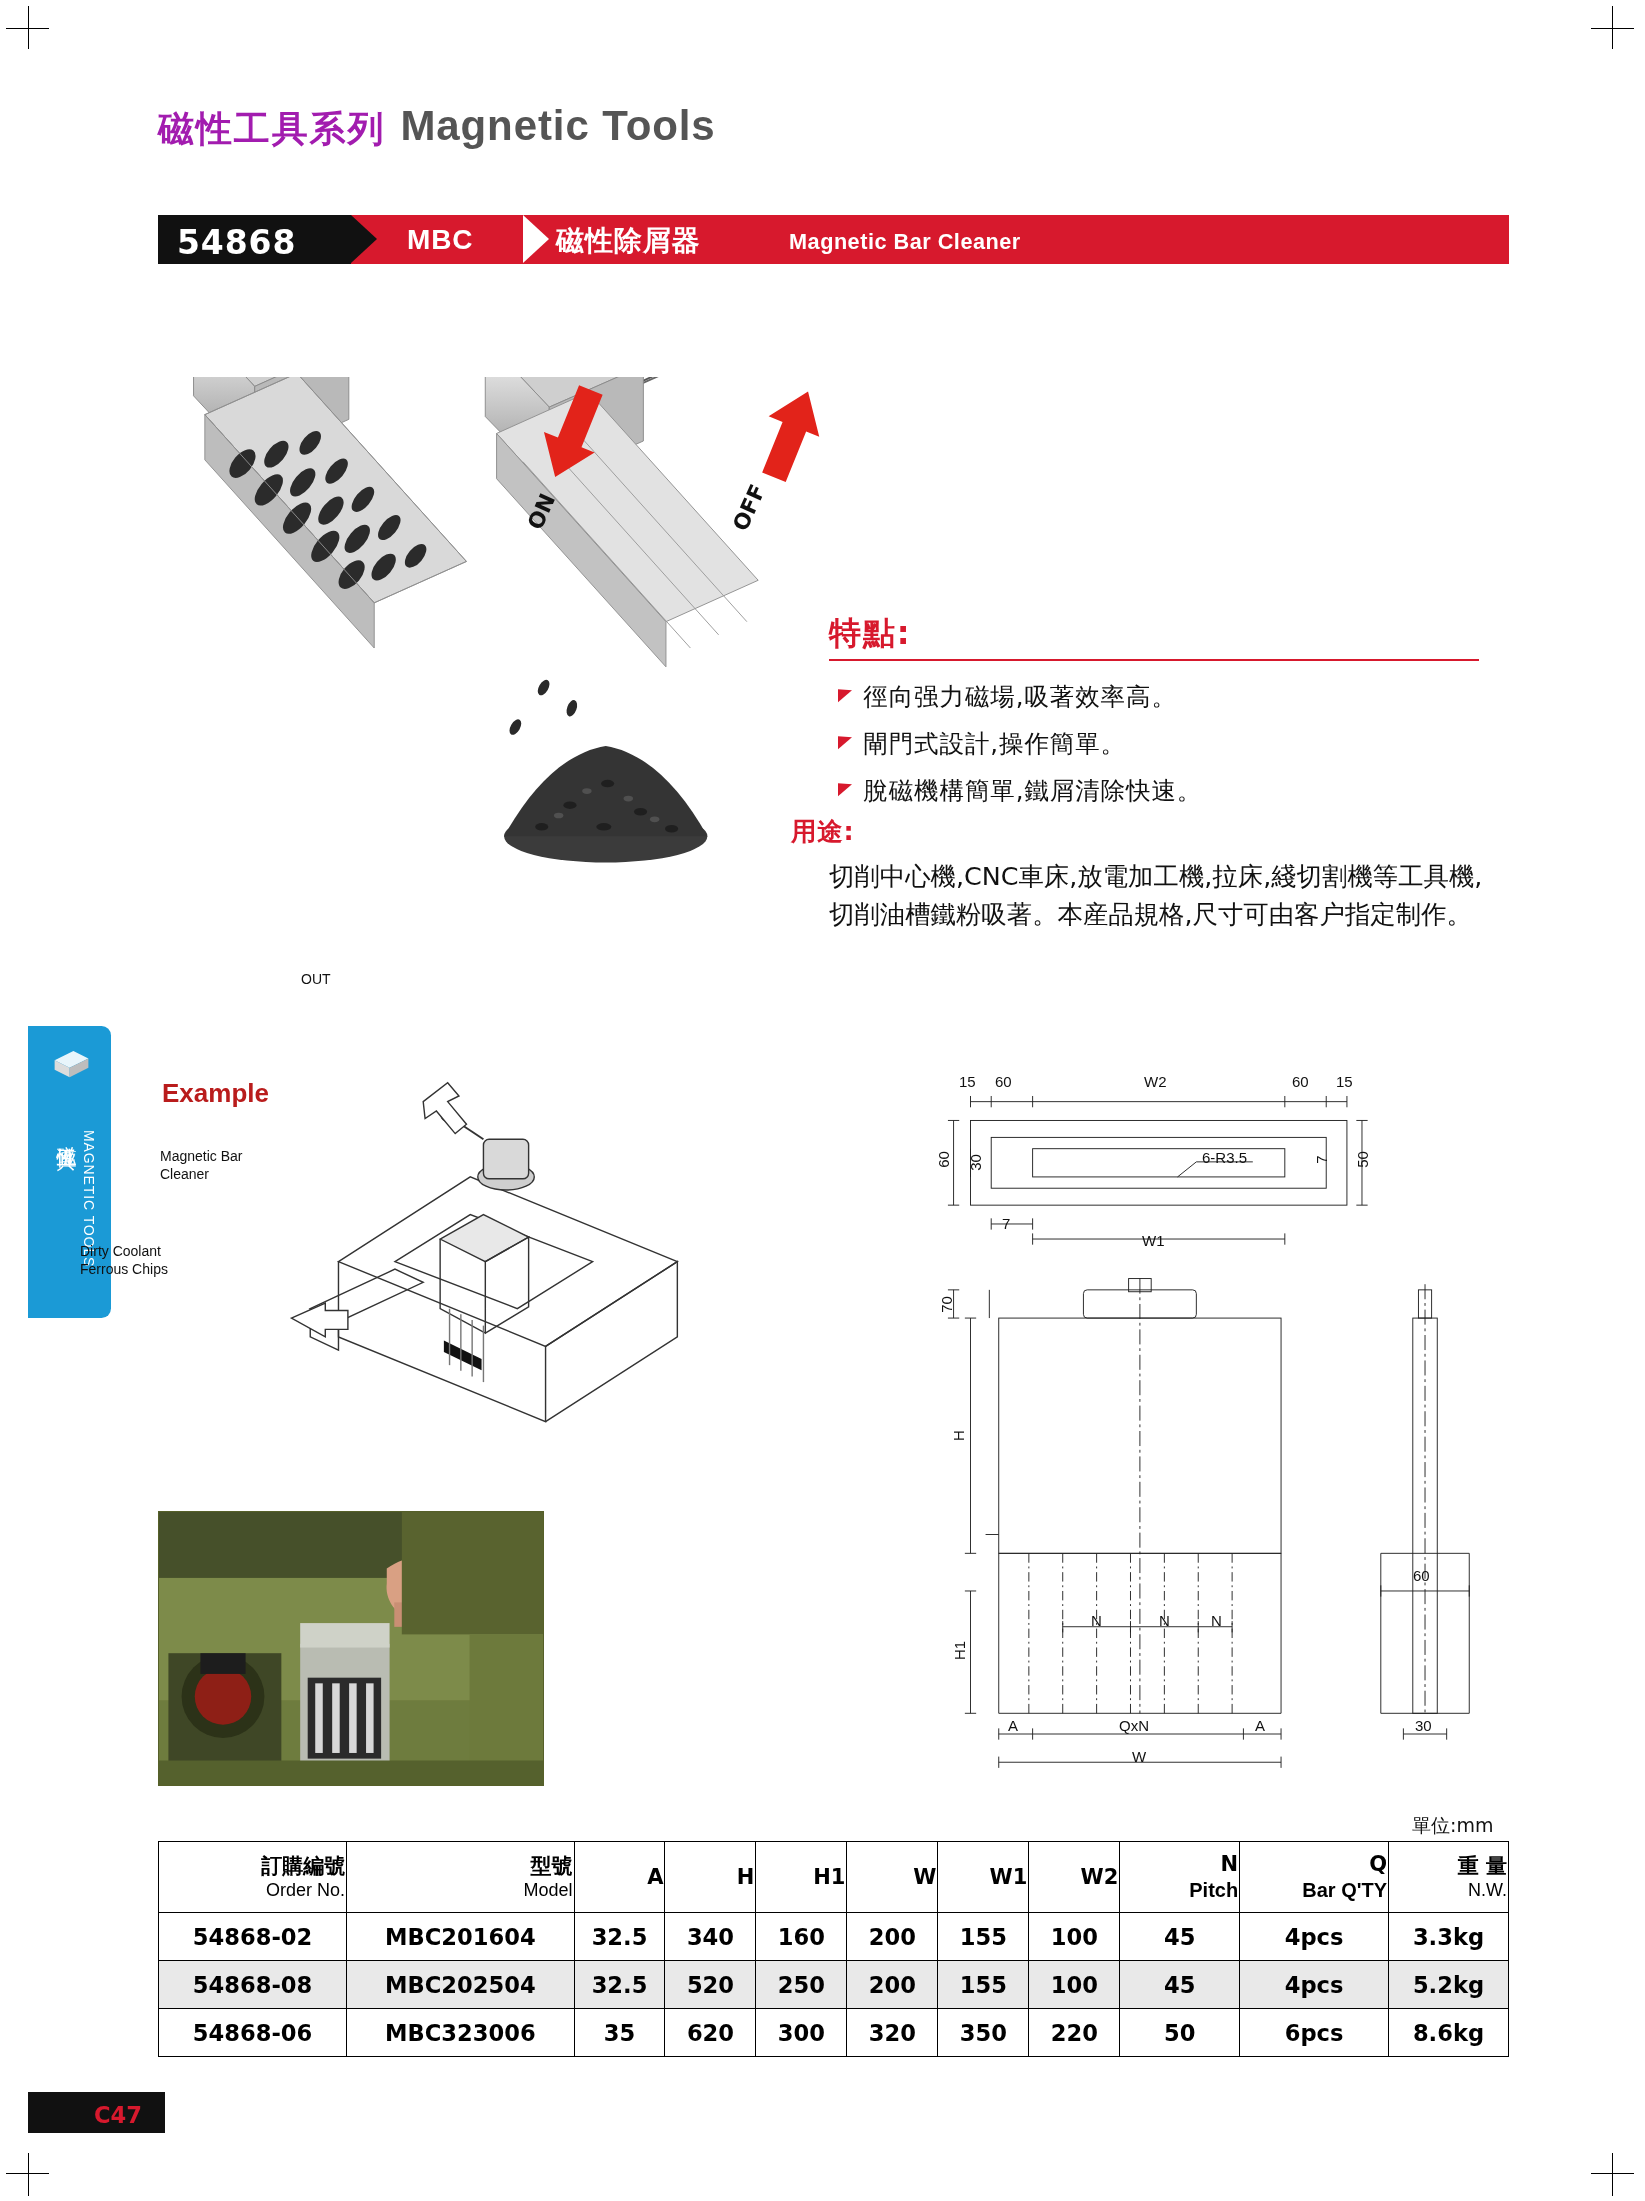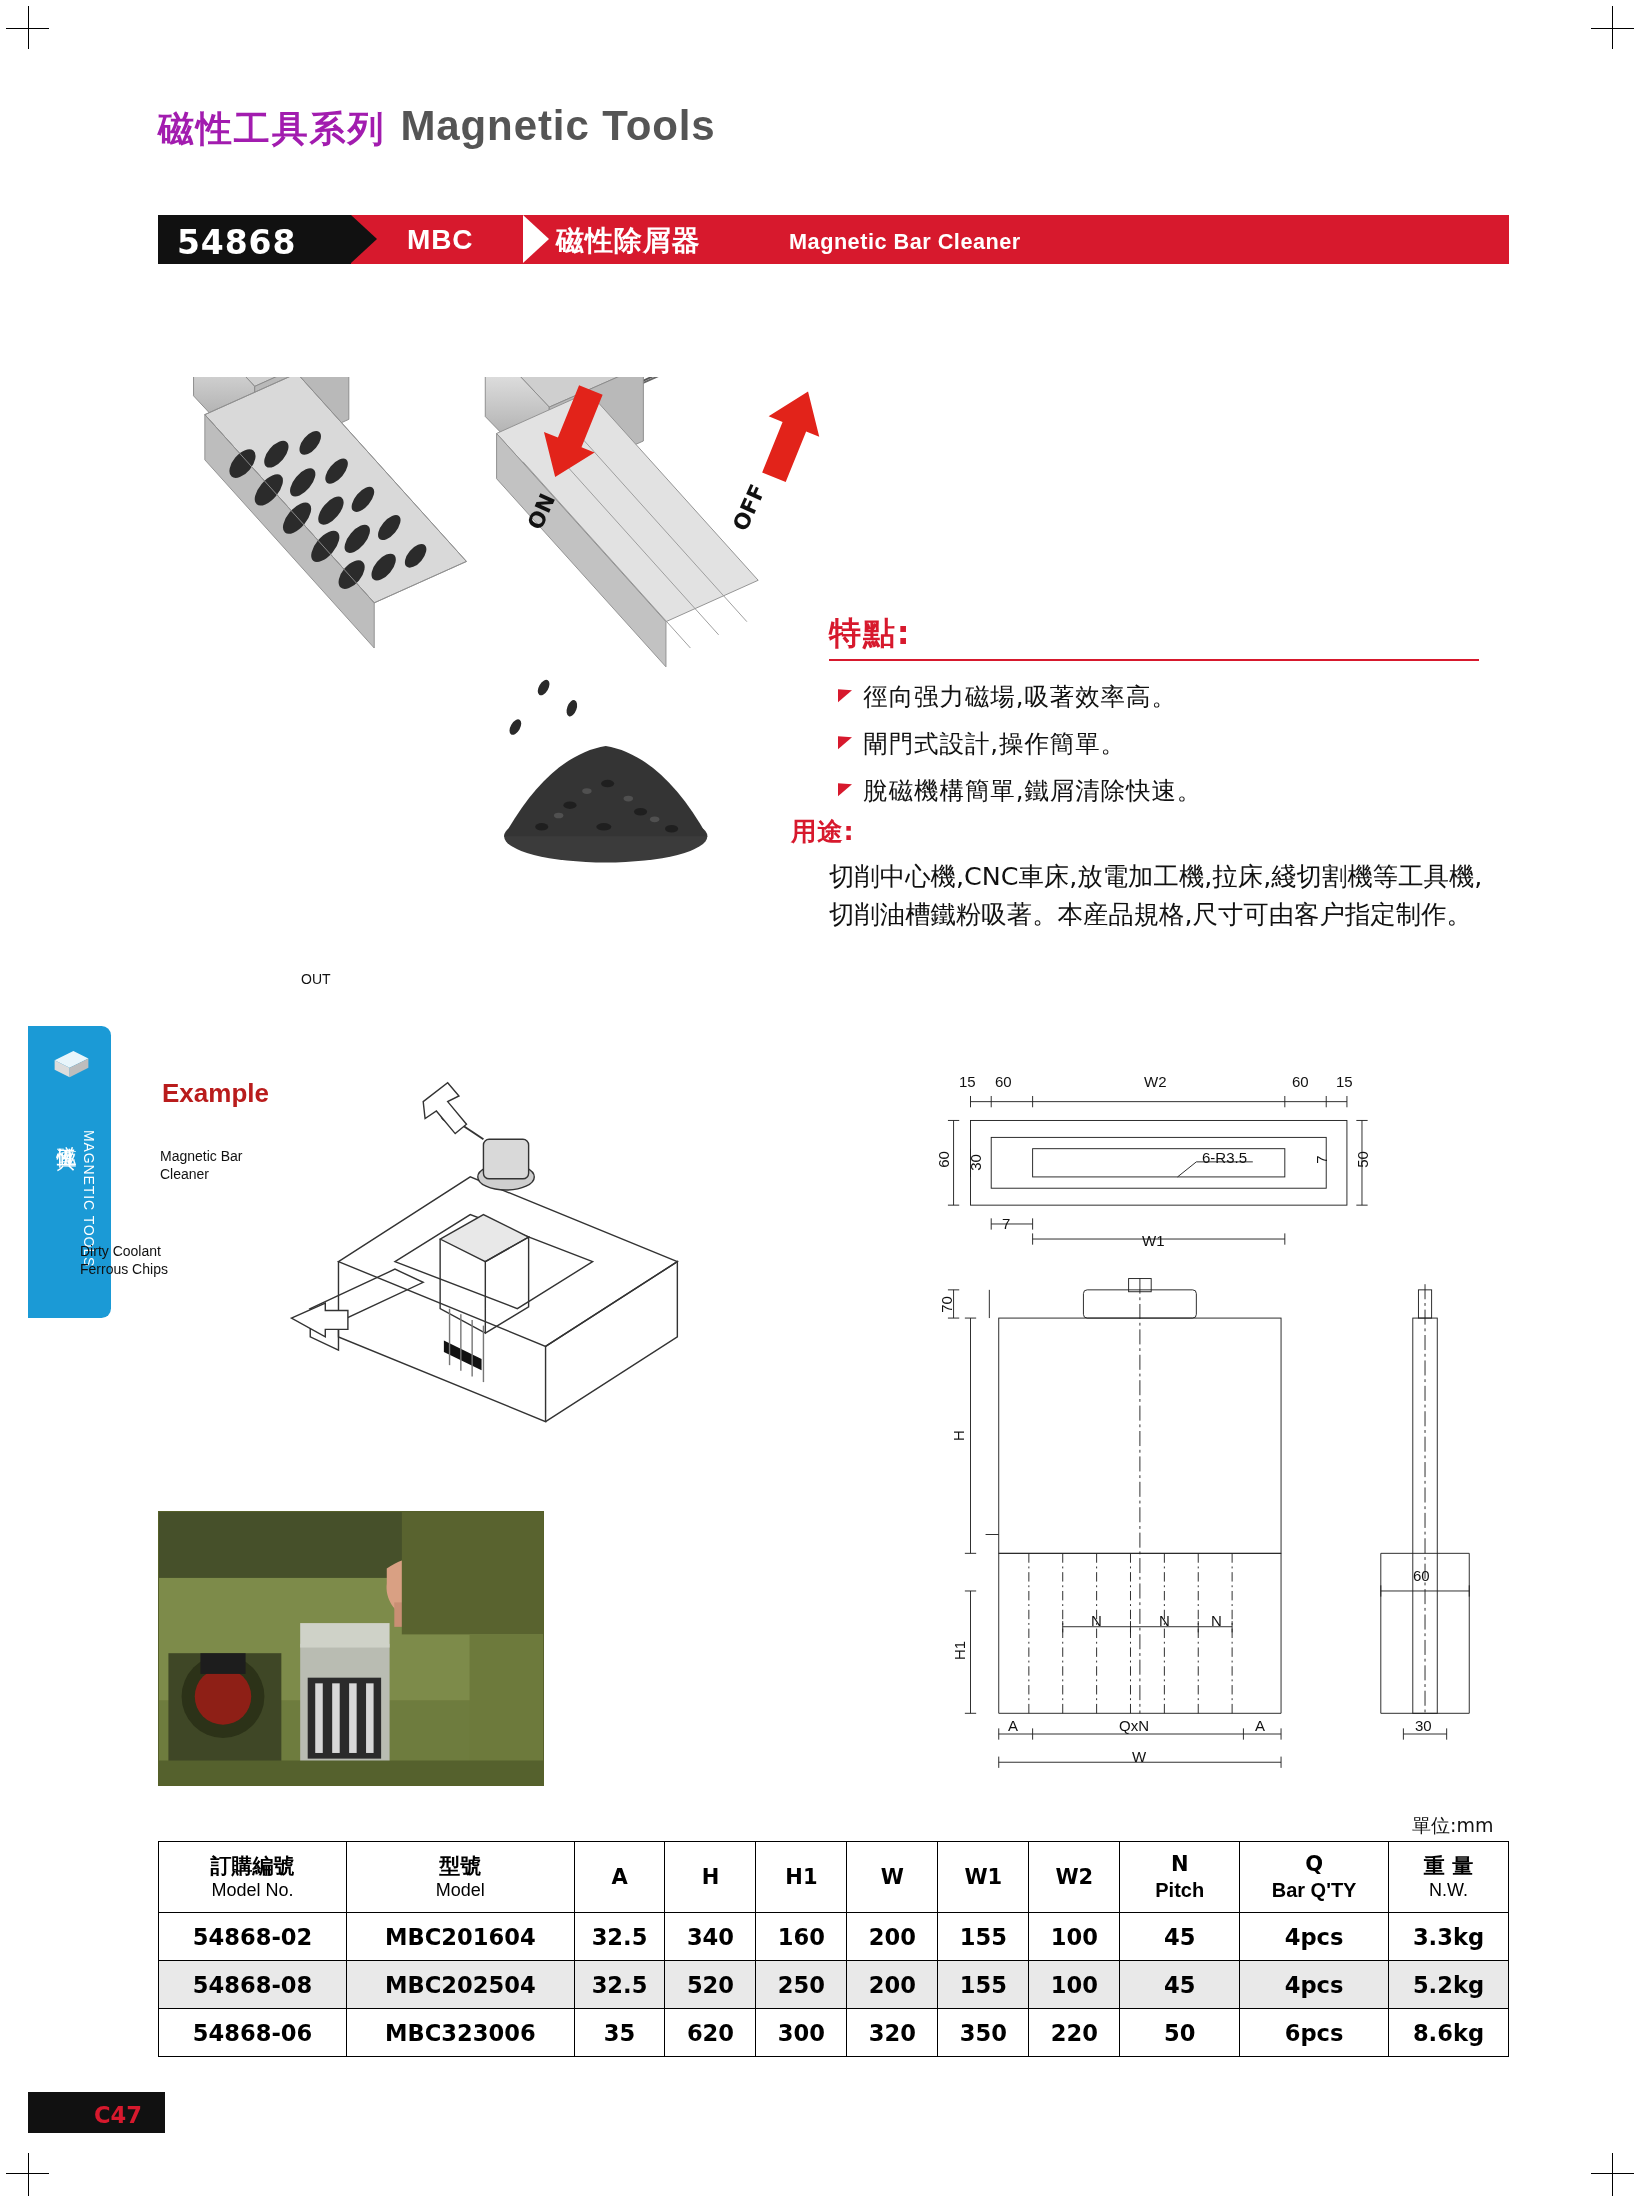--- a/index.html
+++ b/index.html
@@ -54,21 +54,21 @@
   .photo{position:absolute;left:158px;top:1511px;width:384px;height:273px;background:#6a7a3a;overflow:hidden;border:0.9px solid #566029;}
 
   
   .tech{position:absolute;left:942px;top:1064px;width:584px;height:716px;}
   .dtext{position:absolute;font-size:15px;color:#111;font-family:"Liberation Sans",sans-serif;}
   .unit{position:absolute;left:1412px;top:1813px;font-family:"DejaVu Sans",sans-serif;font-size:19px;color:#111;}
 
   
   table.spec{position:absolute;left:158px;top:1841px;border-collapse:collapse;width:1351px;}
   table.spec th,table.spec td{border:0.9px solid #000;text-align:center;font-family:"DejaVu Sans",sans-serif;}
-  table.spec th{height:68px;font-size:21px;font-weight:bold;background:#fff;line-height:1.25;}
+  table.spec th{height:68px;font-size:21px;font-weight:bold;background:#fff;line-height:1.25;text-align:right;}
   table.spec th .sub{font-family:"Liberation Sans",sans-serif;font-size:18px;font-weight:normal;display:block;}
   table.spec th .sub.b{font-weight:bold;font-size:20px;}
   table.spec td{height:45px;font-size:22.6px;font-weight:bold;}
   table.spec tr.alt td{background:#e9e9e9;}
 
   
   .footer{position:absolute;left:28px;top:2092px;width:137px;height:41px;background:#111;}
 </style>
 </head>
 <body>
@@ -372,21 +372,21 @@
     <div class="dtext" style="left:471px;top:503px;">60</div>
     <div class="dtext" style="left:473px;top:653px;">30</div>
   </div>
 
   <div class="unit">單位:mm</div>
 
   <table class="spec">
     <thead>
       <tr>
         <th style="width:179px;">
-          <span>訂購編號</span><span class="sub">Model No.</span>
+          <span>訂購編號</span><span class="sub">Order No.</span>
         </th>
         <th style="width:217px;">
           <span>型號</span><span class="sub">Model</span>
         </th>
         <th style="width:85px;"><span>A</span></th>
         <th style="width:85px;"><span>H</span></th>
         <th style="width:85px;"><span>H1</span></th>
         <th style="width:85px;"><span>W</span></th>
         <th style="width:85px;"><span>W1</span></th>
         <th style="width:85px;"><span>W2</span></th>

